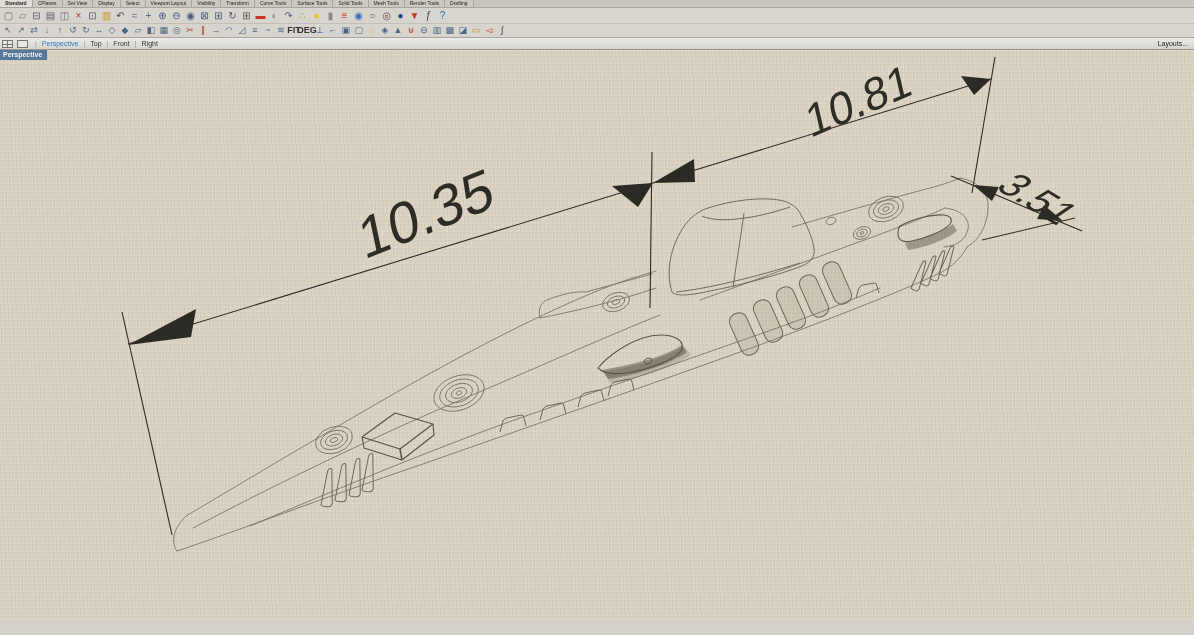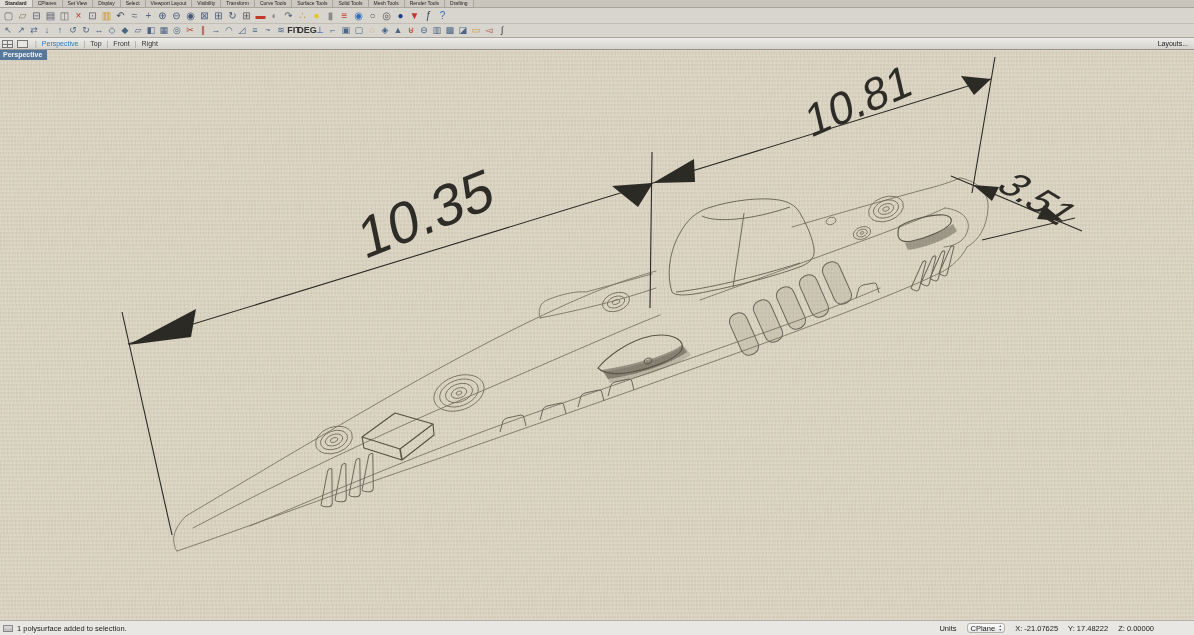--- a/index.html
+++ b/index.html
@@ -316,27 +316,13 @@
         <polygon points="1063,221 1037,219 1044,205"></polygon>
       </g>
       <g fill="#2e2c27" stroke="none" font-family="Liberation Sans, sans-serif">
         <text font-size="57" text-anchor="middle" transform="translate(430,233) rotate(-22) skewX(-10)">10.35</text>
         <text font-size="45" text-anchor="middle" transform="translate(862,116) rotate(-23) skewX(-10)">10.81</text>
         <text font-size="38" text-anchor="middle" transform="translate(1026,207) rotate(31) skewX(-25)">3.51</text>
       </g>
     </svg>
   </div>
 
-  <div id="statusbar">
-    <span id="status-icon"></span>
-    <span>1 polysurface added to selection.</span>
-    <div id="status-right">
-      <span>Units</span>
-      <span id="cplane-dd">
-        <span>CPlane</span>
-        <span class="stepper">▴<br>▾</span>
-      </span>
-      <span class="coord">X: -21.07625</span>
-      <span class="coord">Y: 17.48222</span>
-      <span class="coord">Z: 0.00000</span>
-    </div>
-  </div>
 </div>
 
 </body></html>

